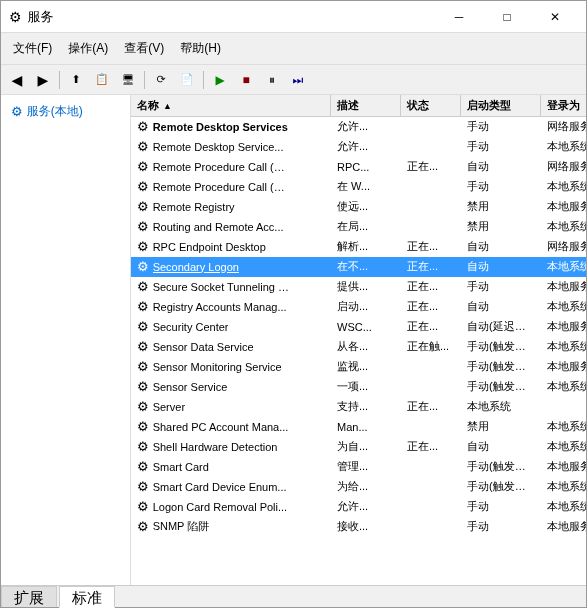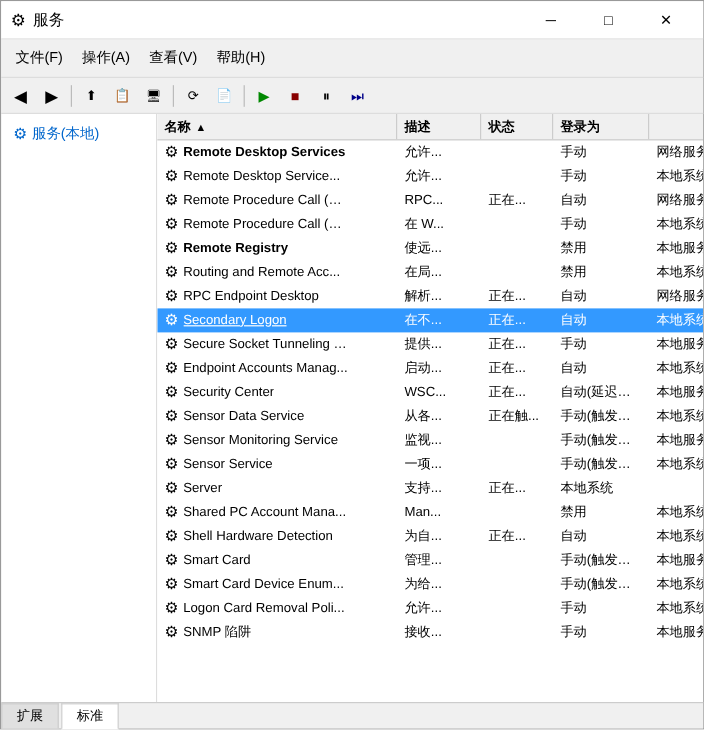--- a/index.html
+++ b/index.html
@@ -164,21 +164,21 @@
       gap: 4px;
     }
     .tab-bar {
       display: flex;
       background: #f0f0f0;
       border-top: 1px solid #ccc;
       height: 22px;
     }
     .tab {
       padding: 2px 12px;
-      font-size: 11px;
+      font-size: 15px;
       cursor: pointer;
       border: 1px solid #ccc;
       border-bottom: none;
       background: #e0e0e0;
       margin-right: 2px;
       text-align: center;
     }
     .tab.active {
       background: #fff;
       border-bottom: 1px solid #fff;
@@ -241,20 +241,21 @@
 
     <div class="content-area">
 
       <div class="list-header">
         <div class="list-header-cell">
           <span>名称</span>
           <span style="margin-left:4px; font-size:9px;">▲</span>
         </div>
         <div class="list-header-cell">描述</div>
         <div class="list-header-cell">状态</div>
+        <div class="list-header-cell">启动类型</div>
         <div class="list-header-cell">登录为</div>
       </div>
 
       <div class="list-body">
       <div class="list-row">
             <div class="list-cell">
               <span style="font-size: 13px; flex-shrink: 0;">⚙</span>
               <span style="overflow: hidden; text-overflow: ellipsis; white-space: nowrap; font-weight: bold;">Remote Desktop Services</span>
             </div>
             <div class="list-cell">允许...</div>
@@ -288,21 +289,21 @@
               <span style="overflow: hidden; text-overflow: ellipsis; white-space: nowrap;">Remote Procedure Call (…</span>
             </div>
             <div class="list-cell">在 W...</div>
             <div class="list-cell"></div>
             <div class="list-cell">手动</div>
             <div class="list-cell">本地系统</div>
           </div>
           <div class="list-row">
             <div class="list-cell">
               <span style="font-size: 13px; flex-shrink: 0;">⚙</span>
-              <span style="overflow: hidden; text-overflow: ellipsis; white-space: nowrap; font-weight: bold;">Remote Registry</span>
+              <span style="overflow: hidden; text-overflow: ellipsis; white-space: nowrap;">Remote Registry</span>
             </div>
             <div class="list-cell">使远...</div>
             <div class="list-cell"></div>
             <div class="list-cell">禁用</div>
             <div class="list-cell">本地服务</div>
           </div>
           <div class="list-row">
             <div class="list-cell">
               <span style="font-size: 13px; flex-shrink: 0;">⚙</span>
               <span style="overflow: hidden; text-overflow: ellipsis; white-space: nowrap;">Routing and Remote Acc...</span>
@@ -338,21 +339,21 @@
               <span style="overflow: hidden; text-overflow: ellipsis; white-space: nowrap;">Secure Socket Tunneling …</span>
             </div>
             <div class="list-cell">提供...</div>
             <div class="list-cell">正在...</div>
             <div class="list-cell">手动</div>
             <div class="list-cell">本地服务</div>
           </div>
           <div class="list-row">
             <div class="list-cell">
               <span style="font-size: 13px; flex-shrink: 0;">⚙</span>
-              <span style="overflow: hidden; text-overflow: ellipsis; white-space: nowrap;">Endpoint Accounts Manag...</span>
+              <span style="overflow: hidden; text-overflow: ellipsis; white-space: nowrap;">Registry Accounts Manag...</span>
             </div>
             <div class="list-cell">启动...</div>
             <div class="list-cell">正在...</div>
             <div class="list-cell">自动</div>
             <div class="list-cell">本地系统</div>
           </div>
           <div class="list-row">
             <div class="list-cell">
               <span style="font-size: 13px; flex-shrink: 0;">⚙</span>
               <span style="overflow: hidden; text-overflow: ellipsis; white-space: nowrap;">Security Center</span>

